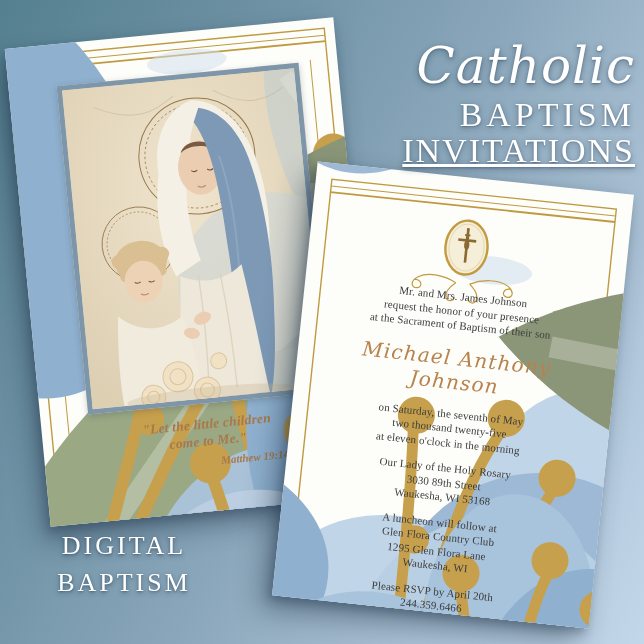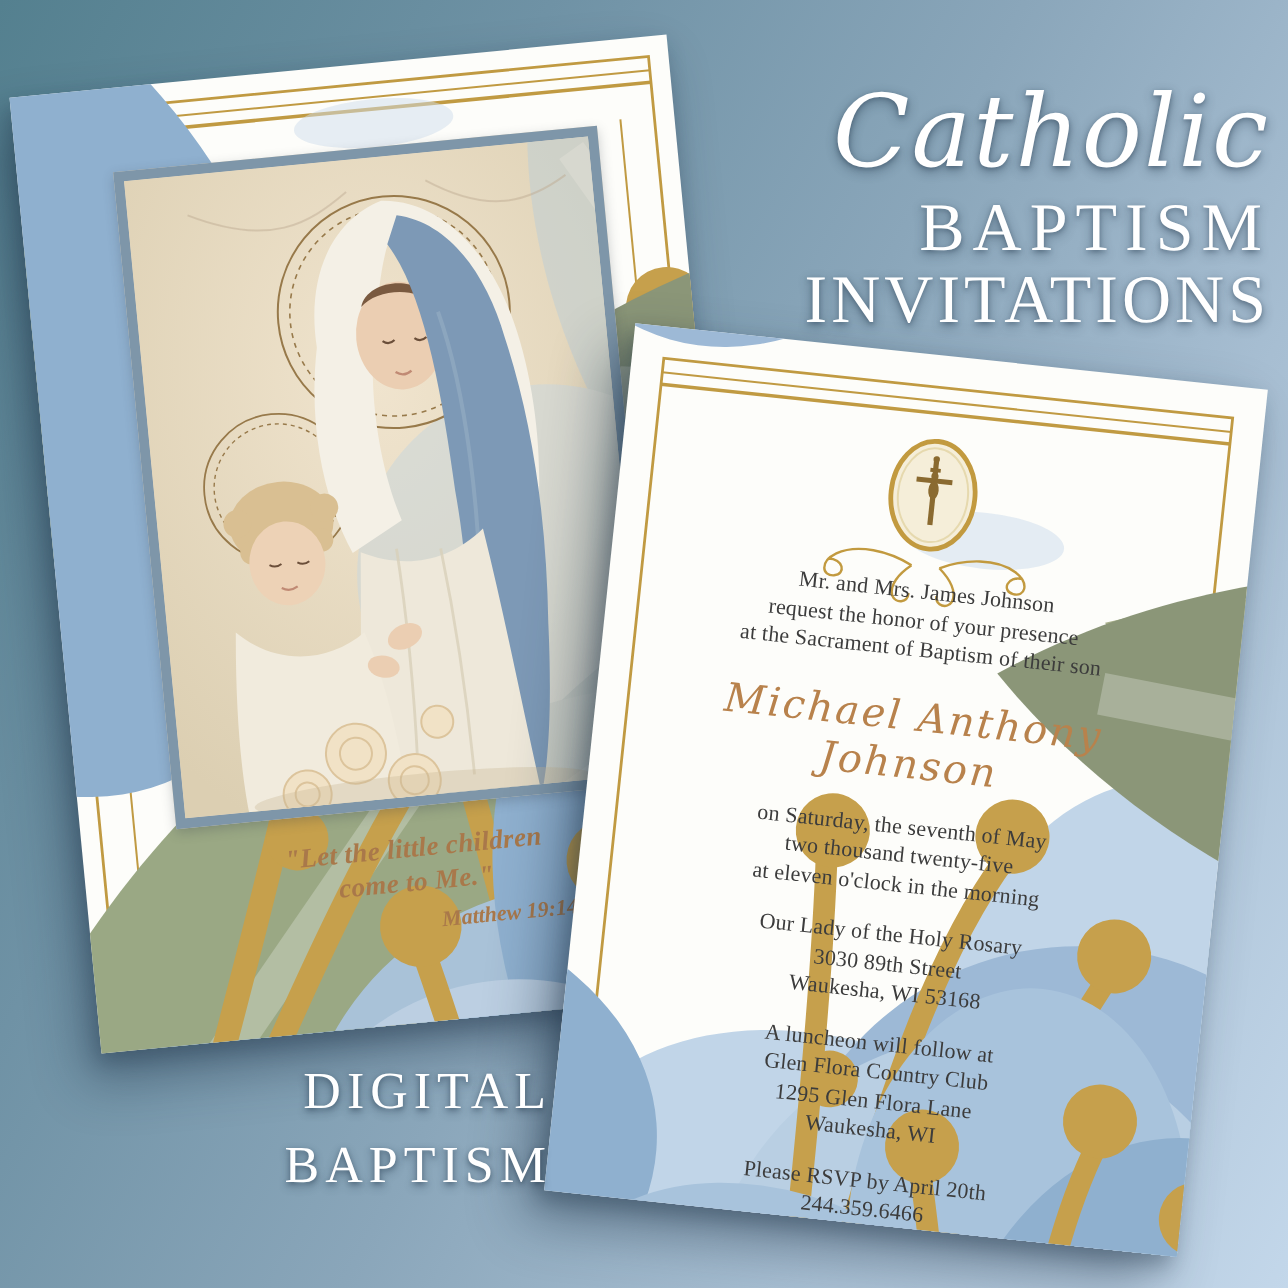--- a/index.html
+++ b/index.html
@@ -45,23 +45,23 @@
   .brand{
     position:absolute;left:385px;top:6px;width:250px;text-align:right;color:#ffffff;
     text-shadow:0 2px 6px rgba(25,45,65,.45),0 1px 2px rgba(25,45,65,.35);
     margin-top:29px;
   }
   .brand-script{
     font-family:"DejaVu Serif",serif;font-style:italic;font-size:50px;line-height:62px;
     letter-spacing:1px;
   }
   .brand-word{font-size:34px;line-height:36px;letter-spacing:4px;}
-  .brand-word.wide{letter-spacing:2px;}
+  .brand-word.wide{letter-spacing:2px;text-decoration:underline;}
   .badge{
-    position:absolute;left:36px;top:527px;width:240px;text-align:right;color:#ffffff;
+    position:absolute;left:4px;top:527px;width:240px;text-align:center;color:#ffffff;
     text-shadow:0 2px 5px rgba(25,45,65,.45),0 1px 2px rgba(25,45,65,.35);
   }
   .badge-line{font-size:26px;line-height:37px;letter-spacing:3px;}
   .defs{position:absolute;width:0;height:0;overflow:hidden;}
 </style>
 </head>
 <body>
 
 <svg class="defs" aria-hidden="true">
   <defs>

